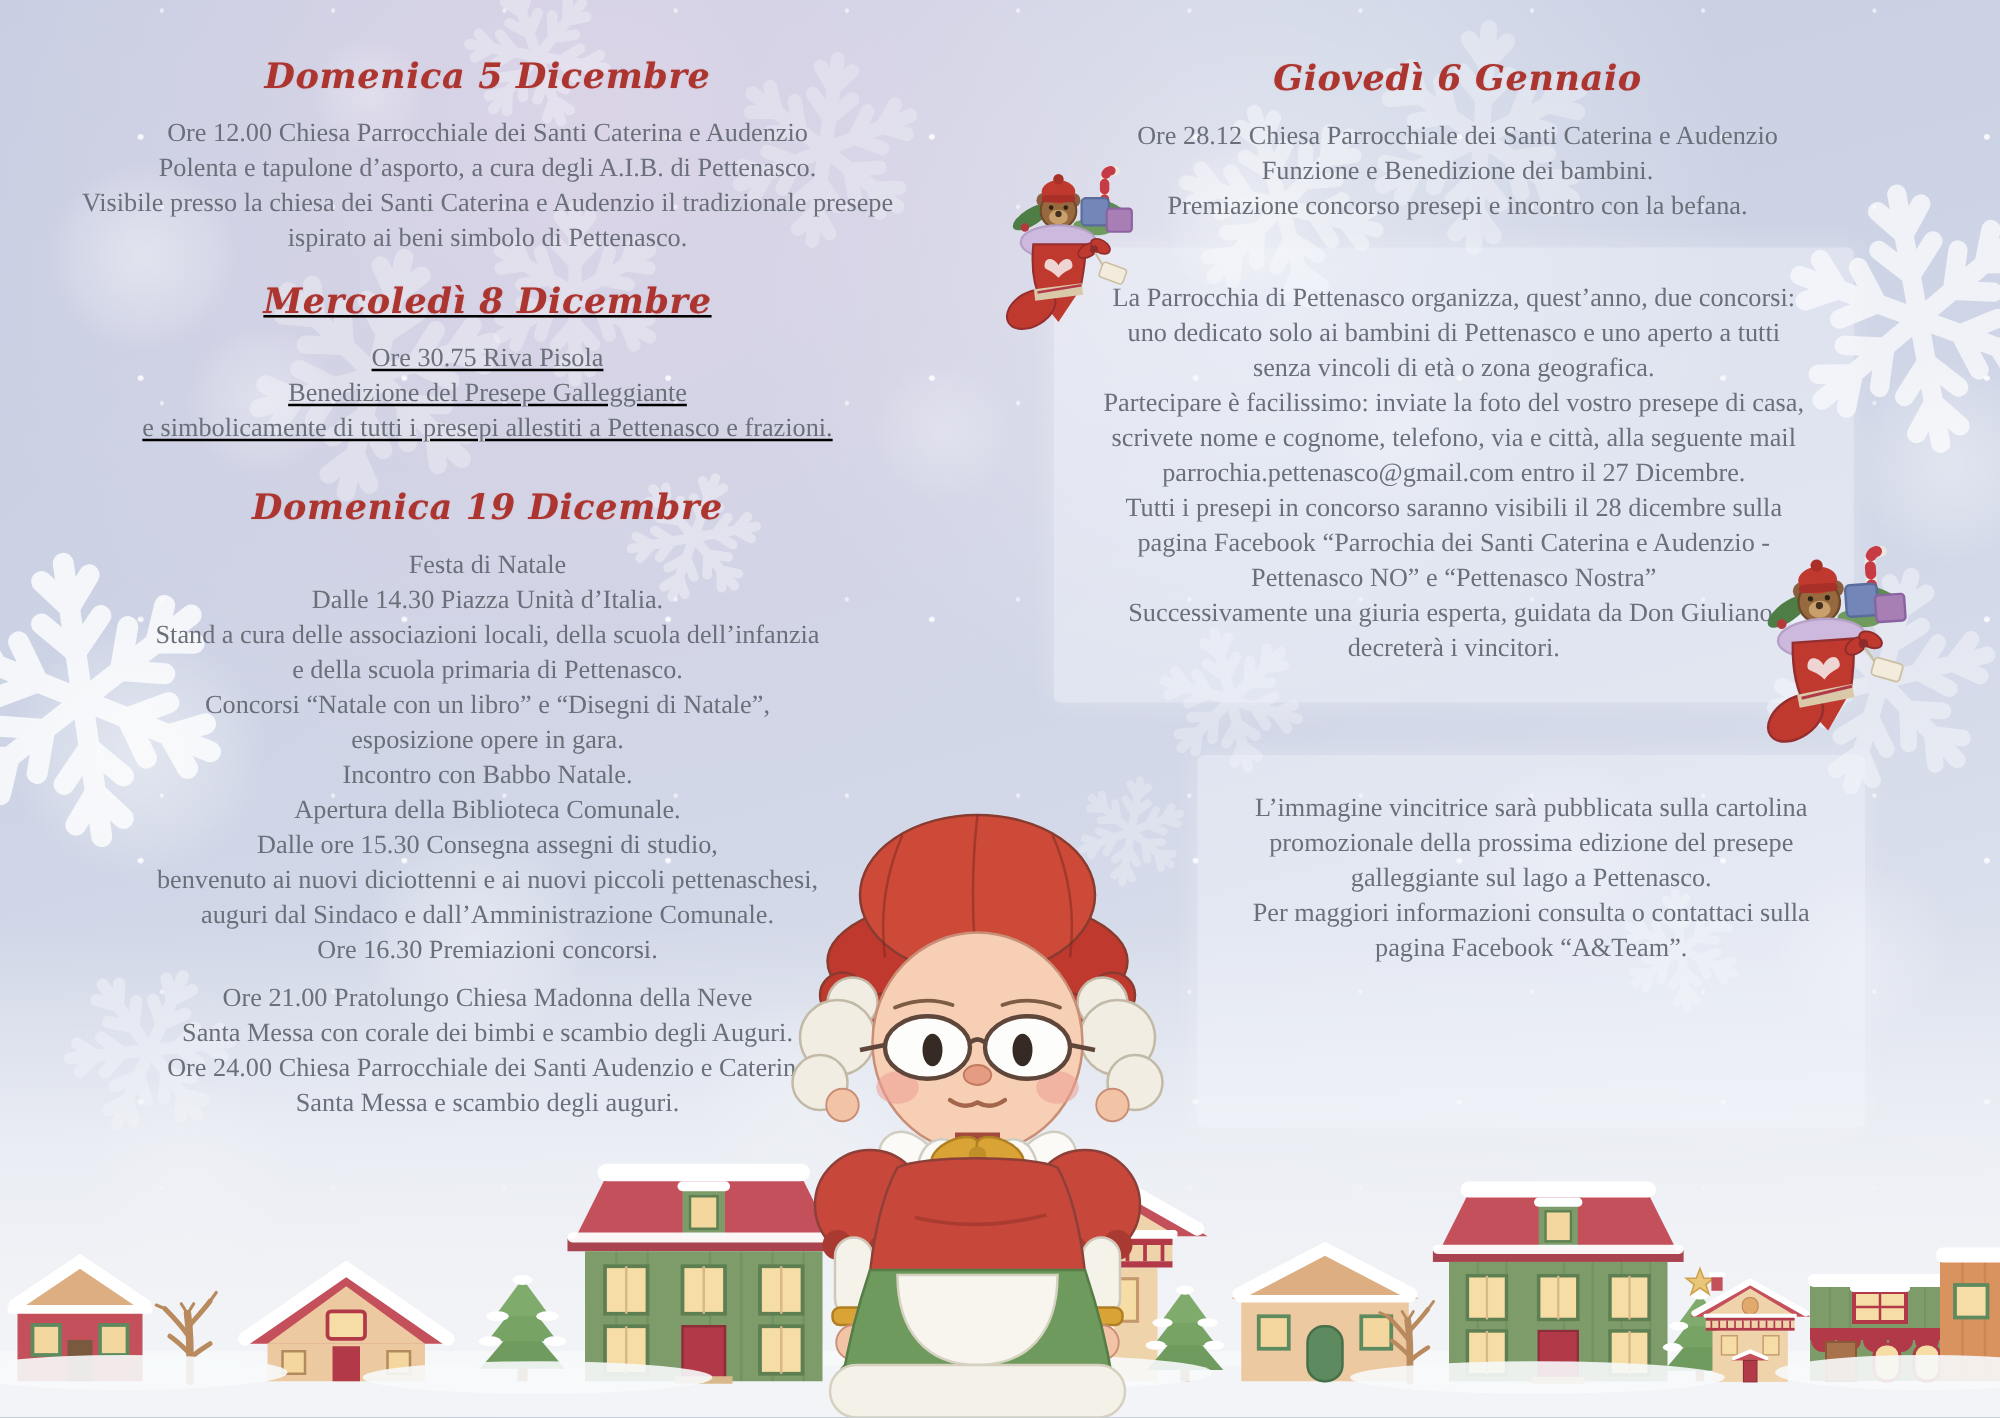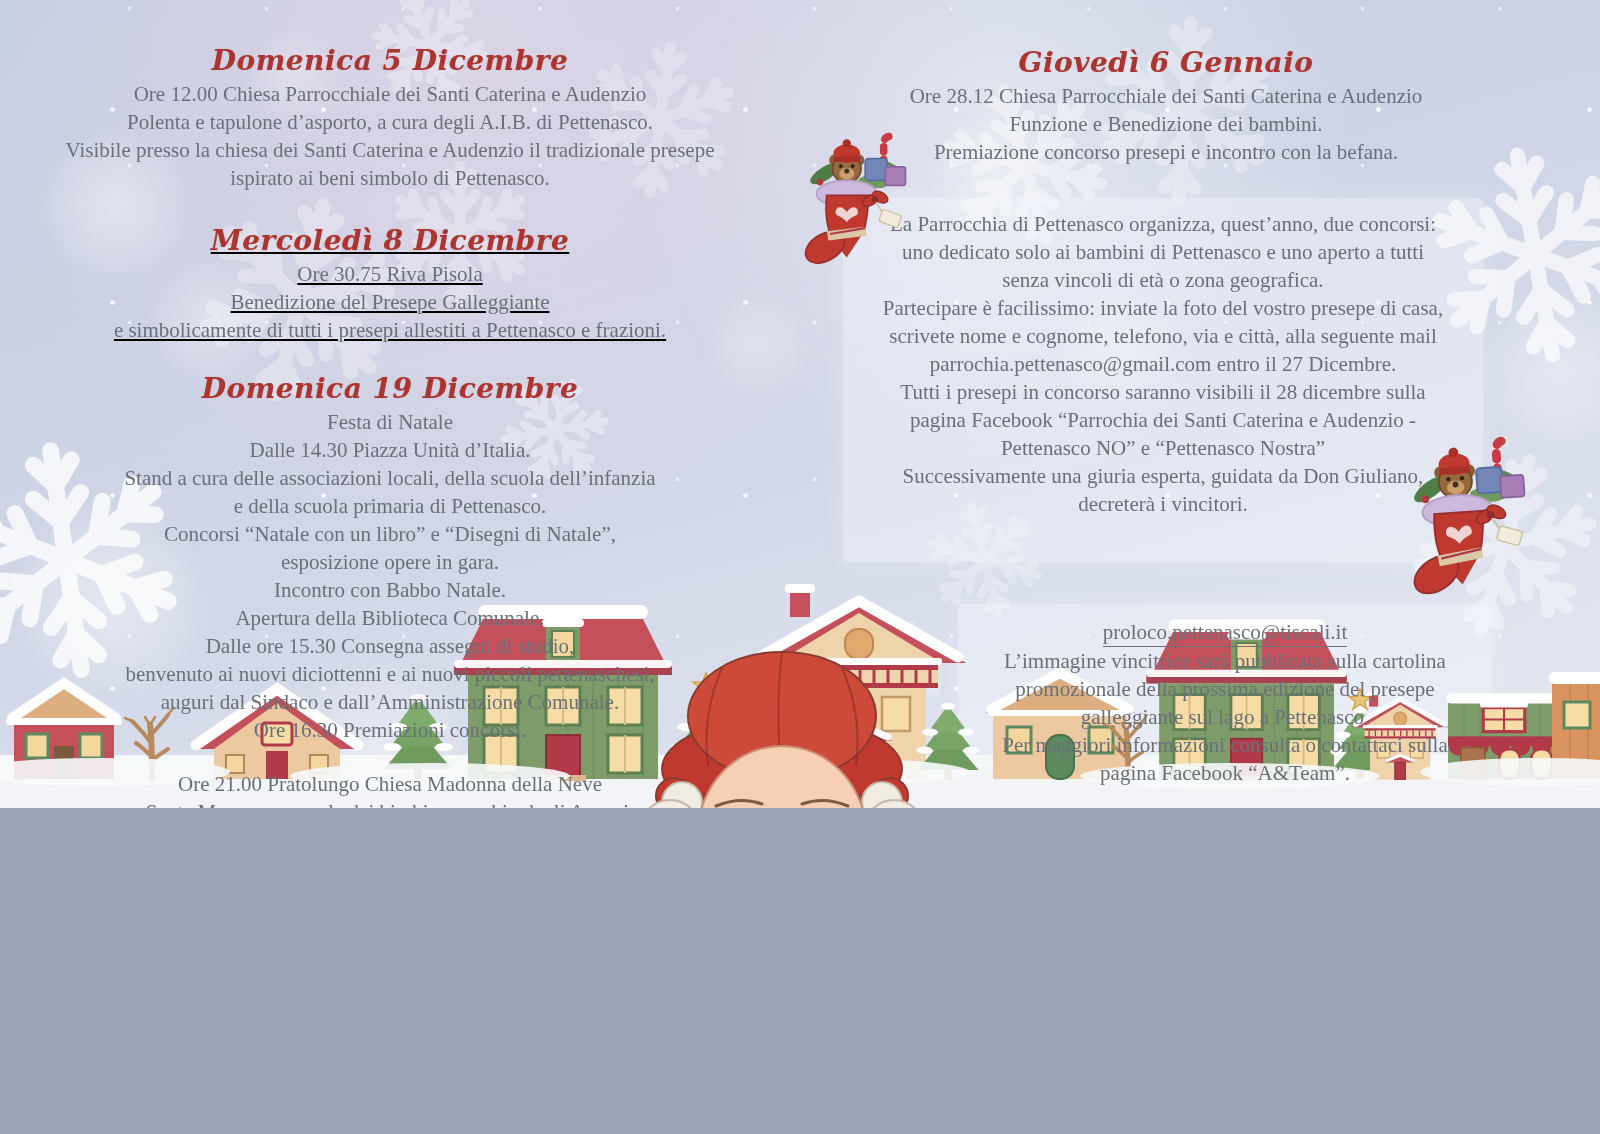--- a/index.html
+++ b/index.html
@@ -1,17 +1,17 @@
 <!DOCTYPE html>
 <html><head>
 <meta charset="utf-8">
 <style>
   html,body{margin:0;padding:0;background:#9aa4b8;}
   .poster{
-    position:relative;width:1600px;height:808px;overflow:hidden;
+    position:relative;width:1600px;height:1134px;overflow:hidden;
     background-color:#ccd4e6;
     background-image:
       radial-gradient(rgba(255,255,255,.85) 2px, rgba(255,255,255,0) 2.8px),
       radial-gradient(rgba(255,255,255,.6) 1.3px, rgba(255,255,255,0) 1.9px),
       radial-gradient(circle at 30% 8%, rgba(224,213,232,.8), rgba(224,213,232,0) 38%),
       radial-gradient(circle at 62% 16%, rgba(255,255,255,.45), rgba(255,255,255,0) 30%),
       linear-gradient(165deg,#c5cee2 0%,#cbd2e4 30%,#d2d8e8 55%,#dde2ee 80%,#e7eaf2 100%);
     background-size:211px 193px,137px 157px,100% 100%,100% 100%,100% 100%;
     background-position:7px 13px,61px 87px,0 0,0 0,0 0;
     font-family:"Liberation Serif", serif;
@@ -24,21 +24,21 @@
     background:linear-gradient(to bottom, rgba(240,242,246,0) 0%, rgba(241,243,247,.75) 45%, #f1f3f6 78%);}
   .panel{position:absolute;z-index:4;background:rgba(246,249,252,.42);border-radius:5px;
     box-shadow:0 0 24px rgba(255,255,255,.25);}
   .village{position:absolute;left:0;bottom:0;z-index:5;}
   .section{position:absolute;z-index:6;text-align:center;}
   .script-title{
     font-family:"DejaVu Serif", serif;font-style:italic;font-weight:700;
     color:#ad3530;font-size:28px;line-height:34px;margin:0 0 2px 0;letter-spacing:.5px;
     text-shadow:0 0 1px rgba(173,53,48,.35);
   }
-  .body-text{color:#6a7079;font-size:21px;line-height:28px;white-space:pre-line;}
+  .body-text{color:#6a7079;font-size:21px;line-height:28px;white-space:pre-line;margin-top:14px;}
   .email-link{display:inline-block;color:#6a7079;font-size:21px;line-height:28px;
     border-bottom:1.5px solid #6a7079;}
   .stocking{position:absolute;z-index:7;}
   .mrs-claus{position:absolute;left:612px;top:634px;z-index:8;}
 </style>
 </head>
 <body>
 
 <div class="poster">
 
@@ -97,21 +97,21 @@
 ispirato ai beni simbolo di Pettenasco.</div>
   </div>
 
   <div class="section" style="left:10px;top:224px;width:760px;text-decoration:underline;">
     <h2 class="script-title">Mercoledì 8 Dicembre</h2>
     <div class="body-text">Ore 30.75 Riva Pisola
 Benedizione del Presepe Galleggiante
 e simbolicamente di tutti i presepi allestiti a Pettenasco e frazioni.</div>
   </div>
 
-  <div class="section" style="left:10px;top:372px;width:760px;">
+  <div class="section" style="left:10px;top:389px;width:760px;">
     <h2 class="script-title">Domenica 19 Dicembre</h2>
     <div class="body-text">Festa di Natale
 Dalle 14.30 Piazza Unità d’Italia.
 Stand a cura delle associazioni locali, della scuola dell’infanzia
 e della scuola primaria di Pettenasco.
 Concorsi “Natale con un libro” e “Disegni di Natale”,
 esposizione opere in gara.
 Incontro con Babbo Natale.
 Apertura della Biblioteca Comunale.
 Dalle ore 15.30 Consegna assegni di studio,
@@ -142,21 +142,20 @@
 scrivete nome e cognome, telefono, via e città, alla seguente mail
 parrochia.pettenasco@gmail.com entro il 27 Dicembre.
 Tutti i presepi in concorso saranno visibili il 28 dicembre sulla
 pagina Facebook “Parrochia dei Santi Caterina e Audenzio -
 Pettenasco NO” e “Pettenasco Nostra”
 Successivamente una giuria esperta, guidata da Don Giuliano,
 decreterà i vincitori.</div>
   </div>
 
   <div class="section" style="left:955px;top:618px;width:540px;">
-    <div><span class="email-link">proloco.pettenasco@tiscali.it</span></div>
     <div class="body-text">L’immagine vincitrice sarà pubblicata sulla cartolina
 promozionale della prossima edizione del presepe
 galleggiante sul lago a Pettenasco.
 Per maggiori informazioni consulta o contattaci sulla
 pagina Facebook “A&amp;Team”.</div>
   </div>
 
   <svg class="village" width="1600" height="250" viewBox="0 0 1600 250">
     <defs>
       <g id="v-pine">

